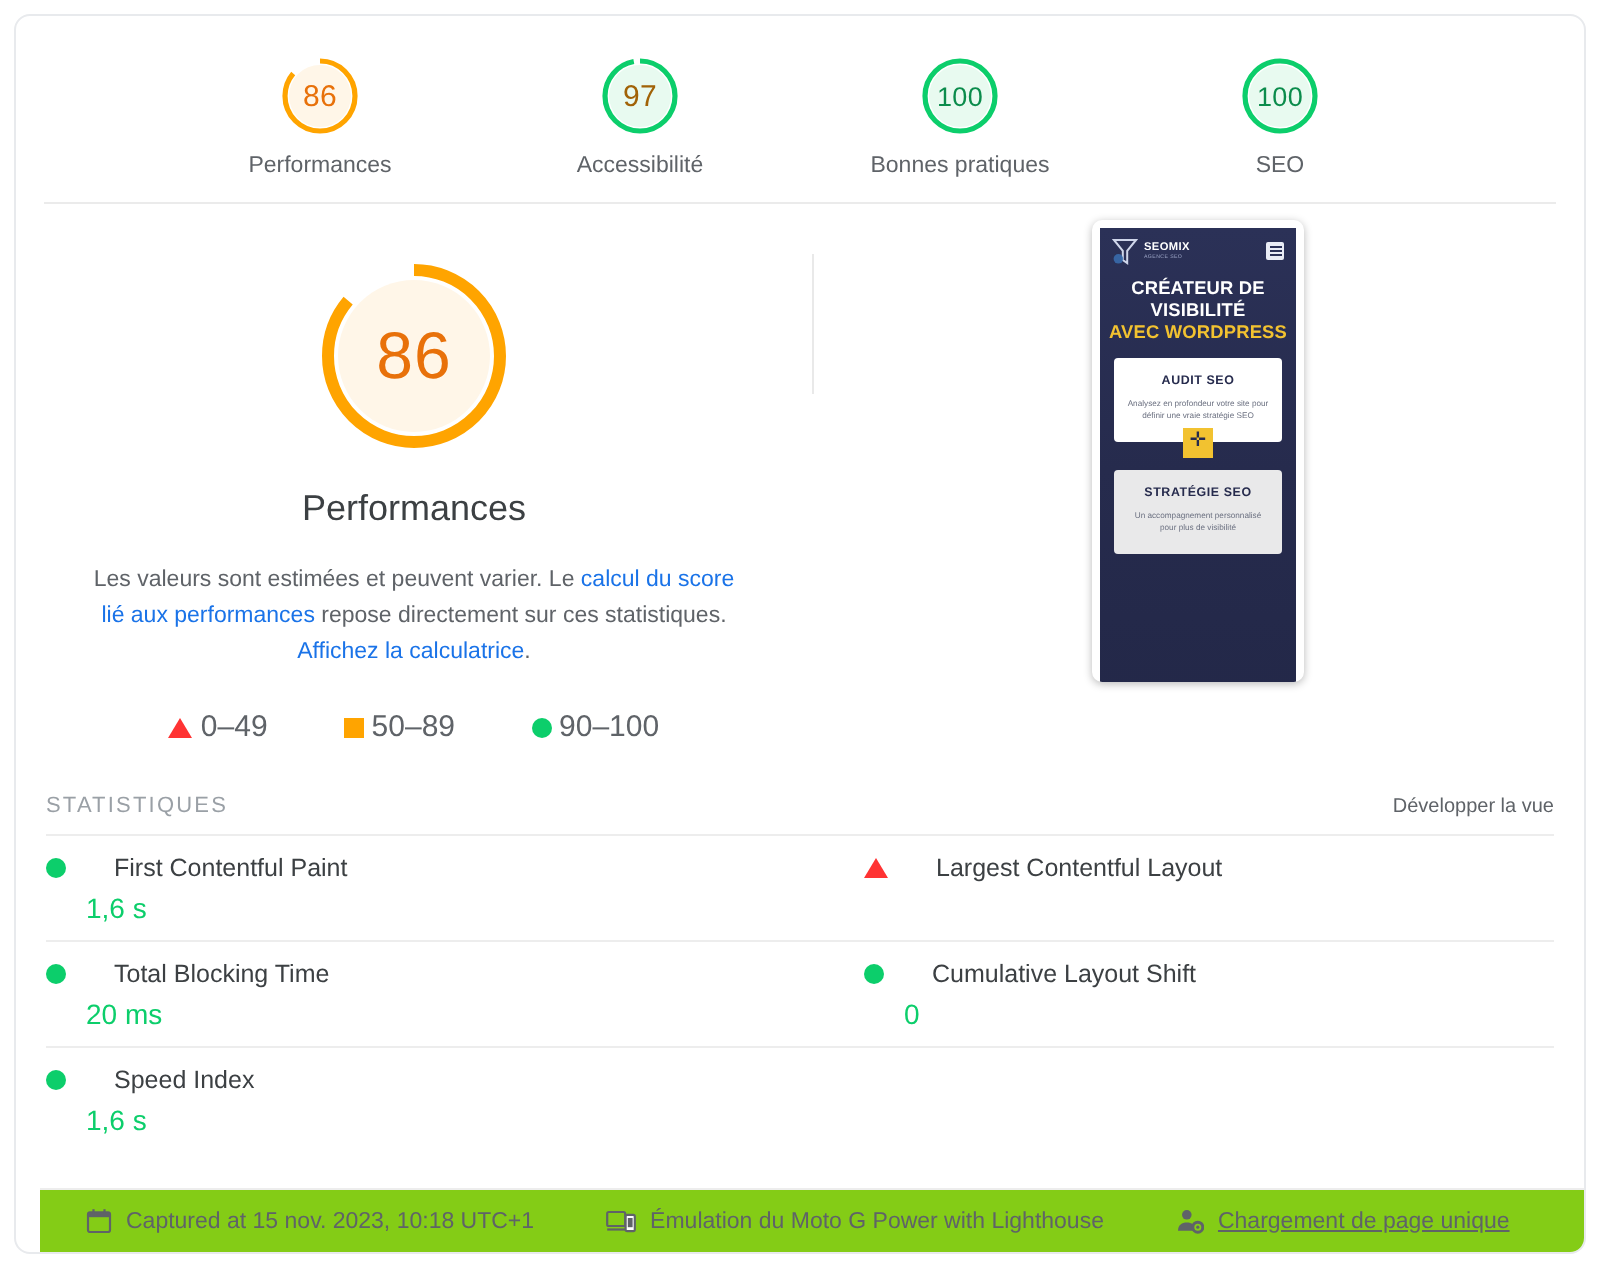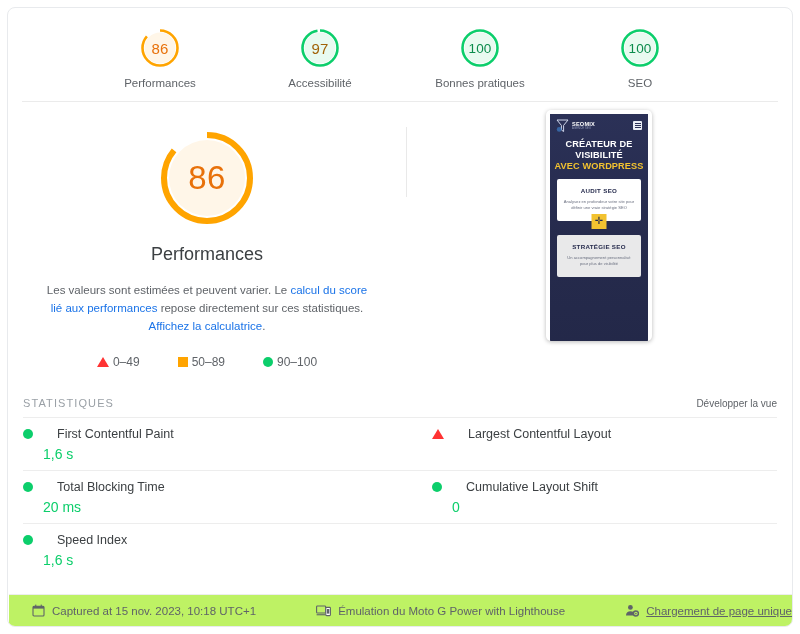--- a/index.html
+++ b/index.html
@@ -135,21 +135,21 @@
   .legend {
     margin-top: 20px;
     display: flex;
     align-items: center;
     gap: 38px;
   }
   .legend-item {
     display: flex;
     align-items: center;
     gap: 4px;
-    font-size: 12px;
+    font-size: 15px;
     color: #5f6368;
   }
   .tri-red {
     width: 0; height: 0;
     border-left: 6px solid transparent;
     border-right: 6px solid transparent;
     border-bottom: 10px solid #f33;
   }
   .sq-orange {
     width: 10px; height: 10px;
@@ -328,29 +328,28 @@
     margin-left: 20px;
     font-size: 14px;
     color: #0cce6b;
     font-weight: 400;
   }
   .m-value.red { color: #f33; }
 
   
   .footer {
     position: absolute;
-    left: 1px; right: 0; bottom: 0;
+    left: 12px; right: 0; bottom: 0;
     height: 31px;
-    background: #bef264;
+    background: #84cc16;
     border-top: 1px solid #ededed;
     display: flex;
     align-items: center;
     padding-left: 23px;
     gap: 0;
-    justify-content: space-between;
   }
   .foot-item {
     display: flex;
     align-items: center;
     gap: 7px;
     font-size: 11.5px;
     color: #5f6368;
   }
   .foot-item + .foot-item { margin-left: 36px; }
   .foot-item svg { display: block; flex: none; }

